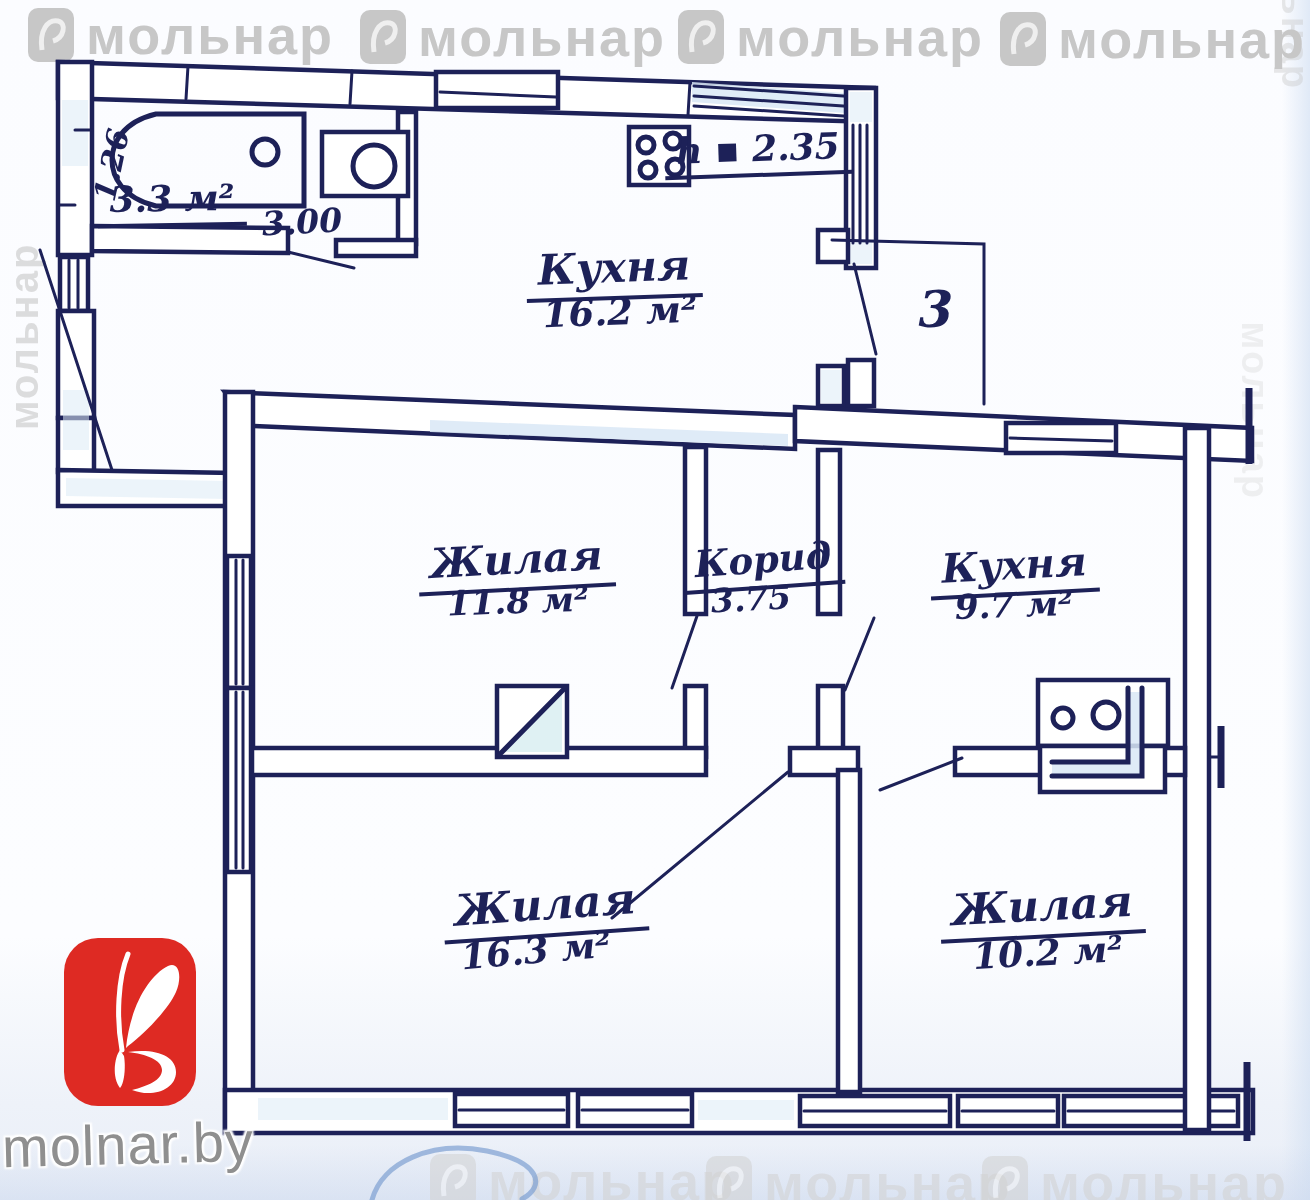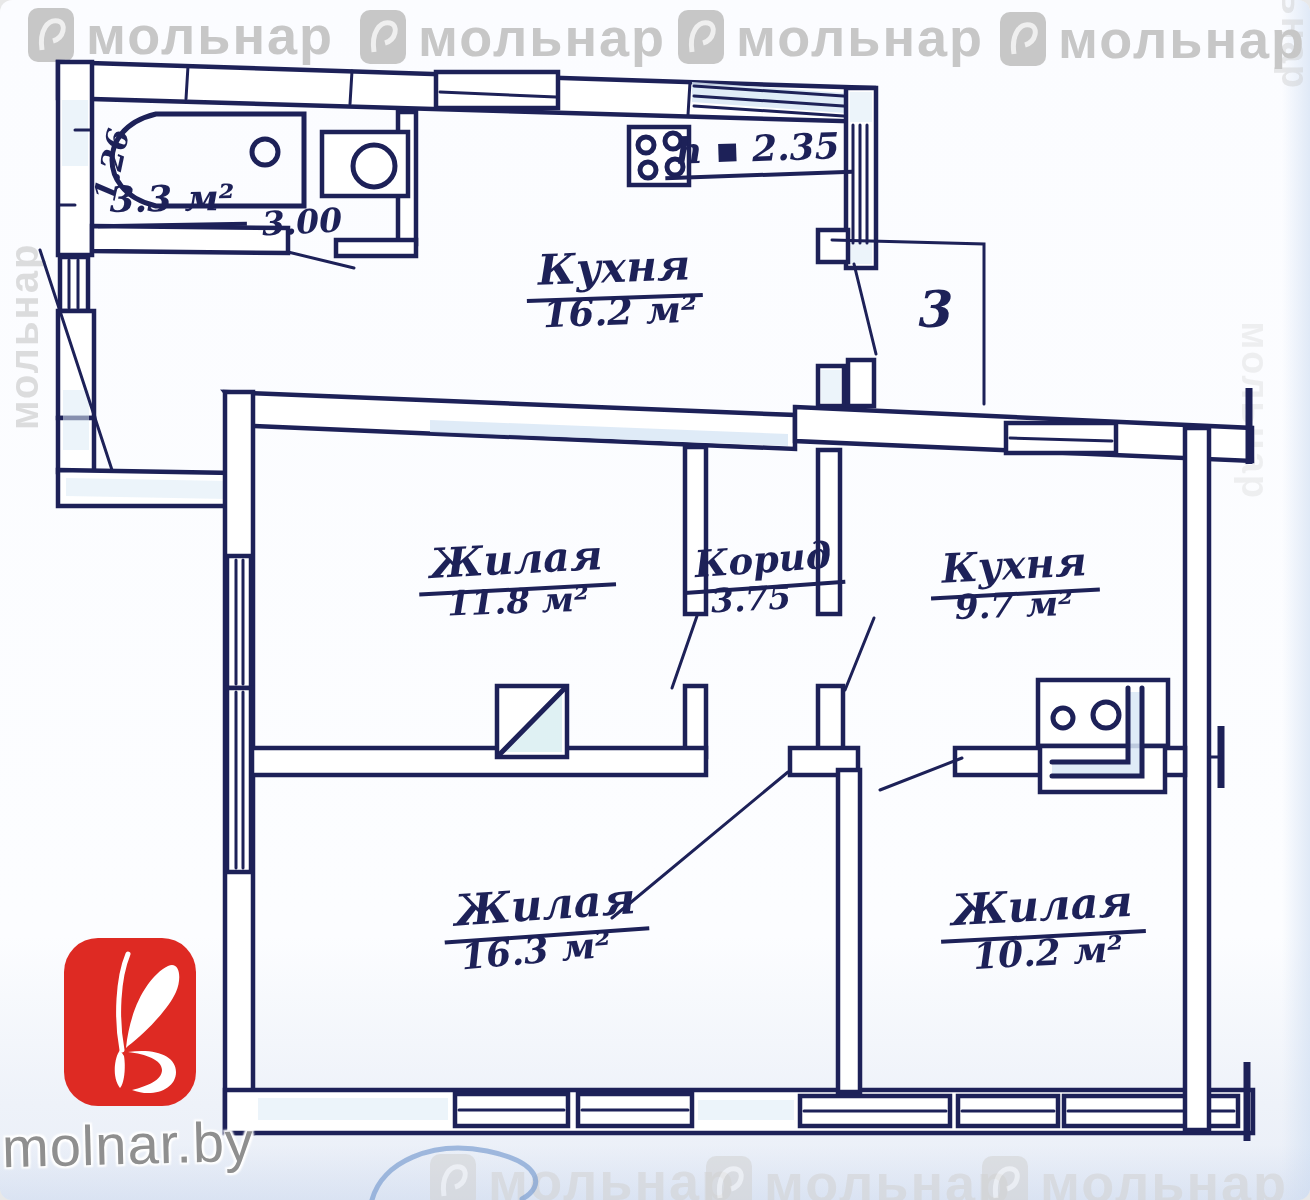--- a/index.html
+++ b/index.html
@@ -2,21 +2,20 @@
 <html><head>
 <meta charset="utf-8">
 <style>
   html,body{margin:0;padding:0;background:#e8e8e8;}
   .stage{
     position:relative;width:1310px;height:1200px;overflow:hidden;
     background:
       linear-gradient(180deg,#fbfcff 0%,#fcfdff 78%,#eef2f9 92%,#e9eef7 100%),
       #fcfdff;
     font-family:"Liberation Sans",sans-serif;
-    border-radius:12px;
   }
   .edge-tint-r{position:absolute;right:0;top:0;width:28px;height:100%;
     background:linear-gradient(90deg,rgba(214,226,243,0) 0%,rgba(209,223,242,.65) 100%);}
   .edge-tint-b{position:absolute;left:0;bottom:0;width:100%;height:55px;
     background:linear-gradient(180deg,rgba(214,226,243,0) 0%,rgba(203,216,238,.5) 100%);}
   svg.plan{position:absolute;left:0;top:0;z-index:3;}
   .w{fill:#ffffff;stroke:#1d2158;stroke-width:4.5;stroke-linejoin:miter;}
   .w2{fill:none;stroke:#1d2158;stroke-width:5;stroke-linecap:round;}
   .thin{fill:none;stroke:#1d2158;stroke-width:3;stroke-linecap:round;}
   .cap{stroke:#1d2158;stroke-width:7;stroke-linecap:butt;}

